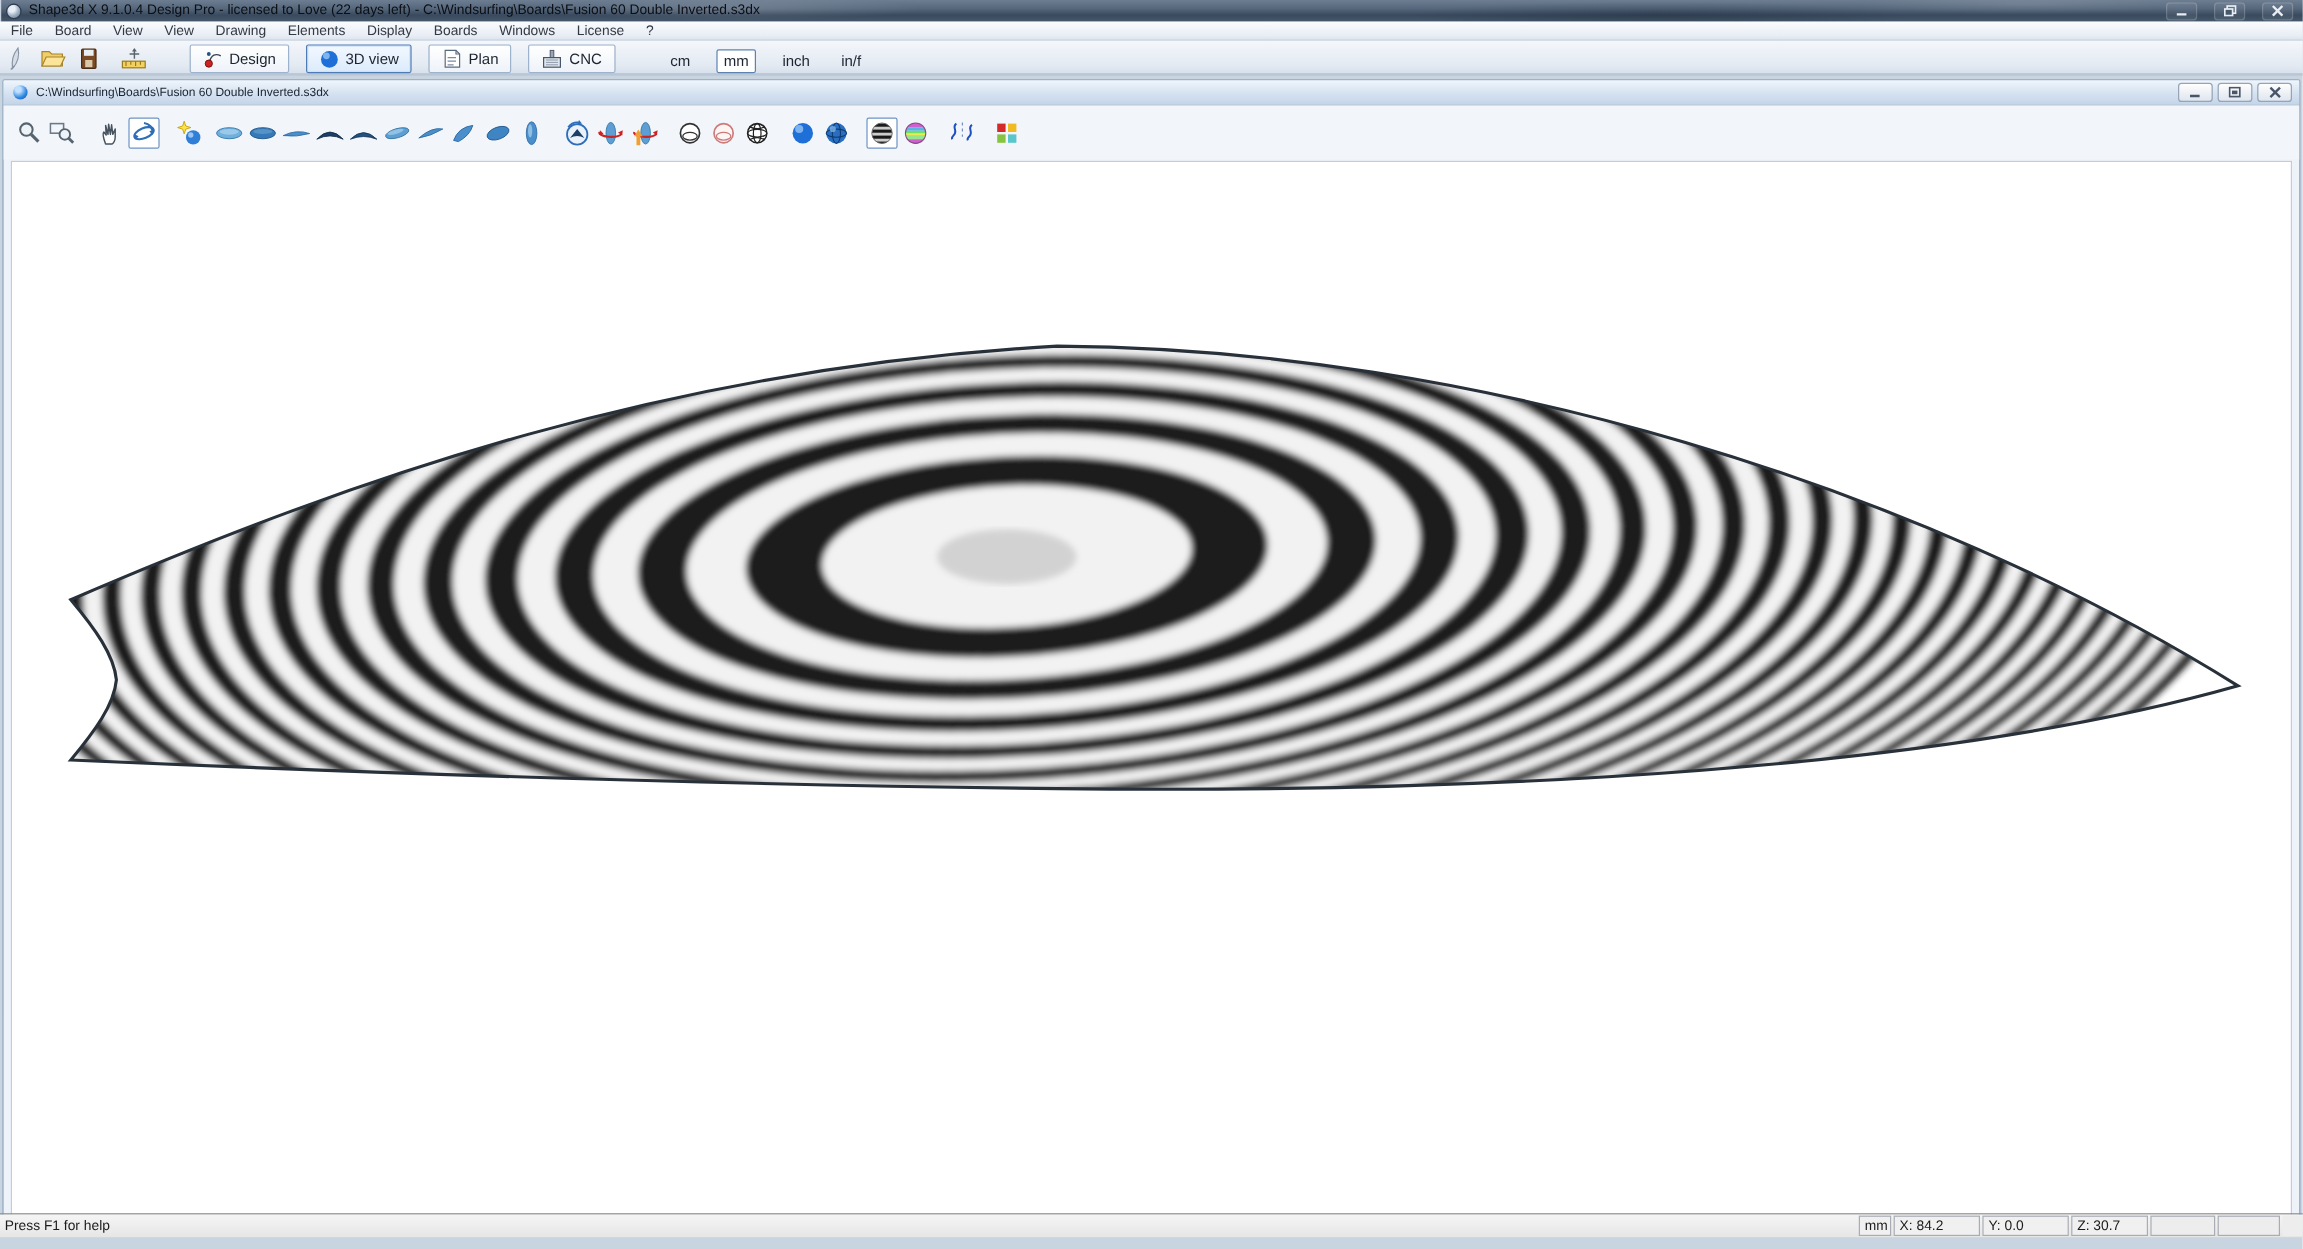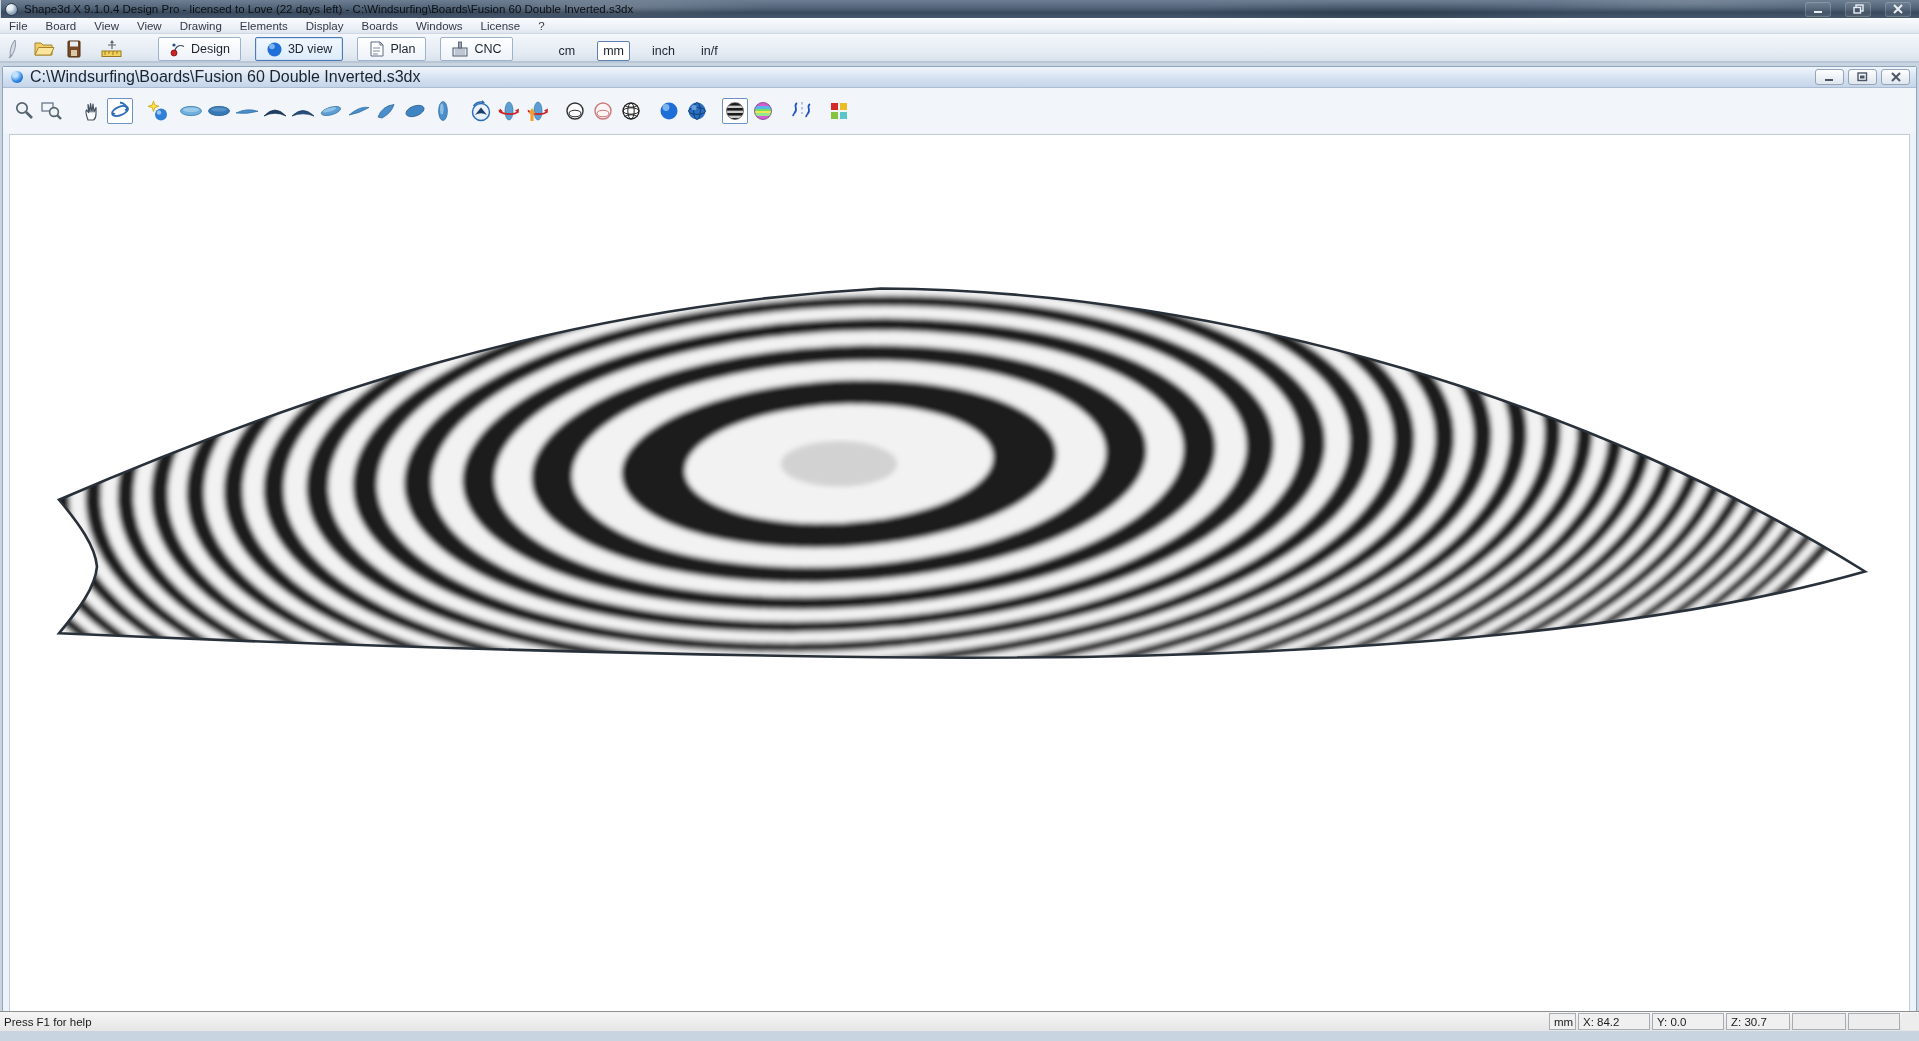--- a/index.html
+++ b/index.html
@@ -42,21 +42,21 @@
   .mode-btn.active { background:linear-gradient(180deg,#f2f8ff,#dcebfb); border:1px solid #4d7bb5; box-shadow:inset 0 0 0 1px #cfe2f6; }
   .units { display:flex; align-items:center; margin-left:26px; gap:2px; font-size:12.5px; color:#1d2430; }
   .unit { padding:2px 4px;margin-left:16px; }
   .unit.selected { background:#ffffff; border:1px solid #5d82b2; border-radius:2px; padding:2px 5px; }
 
   
   .child { position:absolute; top:66px; left:2px; right:2px; bottom:20px;
     background:#eef3f9; border:1px solid #8fa5bd; border-radius:2px 2px 0 0; }
   .child-titlebar { position:absolute; top:0; left:0; right:0; height:21px;
     background:linear-gradient(180deg,#eff5fc,#d3e0f0 60%,#c5d5e9);
-    border-bottom:1px solid #aabdd3; display:flex; align-items:center; font-size:16px; color:#1a2330; }
+    border-bottom:1px solid #aabdd3; display:flex; align-items:center; font-size:10px; color:#1a2330; }
   .doc-icon { width:12px; height:12px; border-radius:50%; margin:0 7px 0 8px;
     background:radial-gradient(circle at 35% 30%, #bfe0ff 0 20%, #2f86e0 60%, #0f4fa0 100%); flex:0 0 auto; }
   .child-btns { position:absolute; right:6px; top:2px; display:flex; gap:4px; }
   .child-btn { width:29px; height:16px; border:1px solid #96a4b6; border-radius:3px;
     background:linear-gradient(180deg,#fefefe,#dfe6ee); display:flex; align-items:center; justify-content:center; }
   .child-btn svg { display:block; }
 
   
   .vtoolbar { position:absolute; top:21px; left:0; right:0; height:45px; background:#f2f6fb;
     display:flex; align-items:center; padding-left:8px; }

